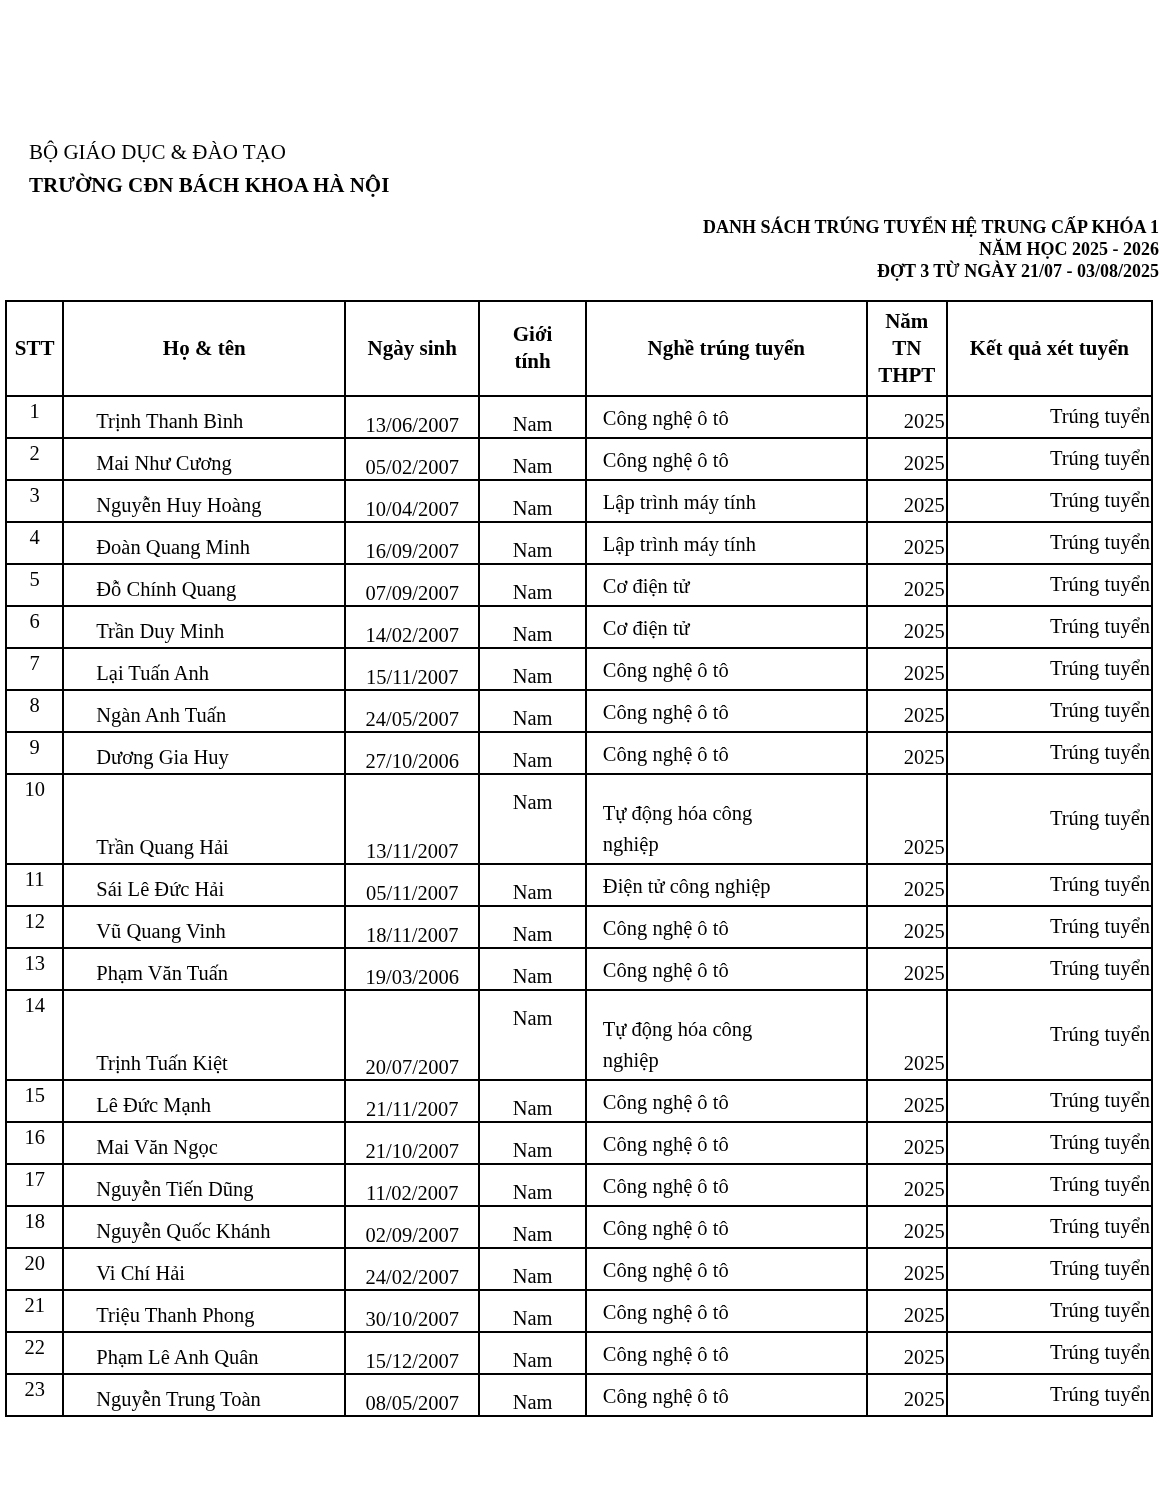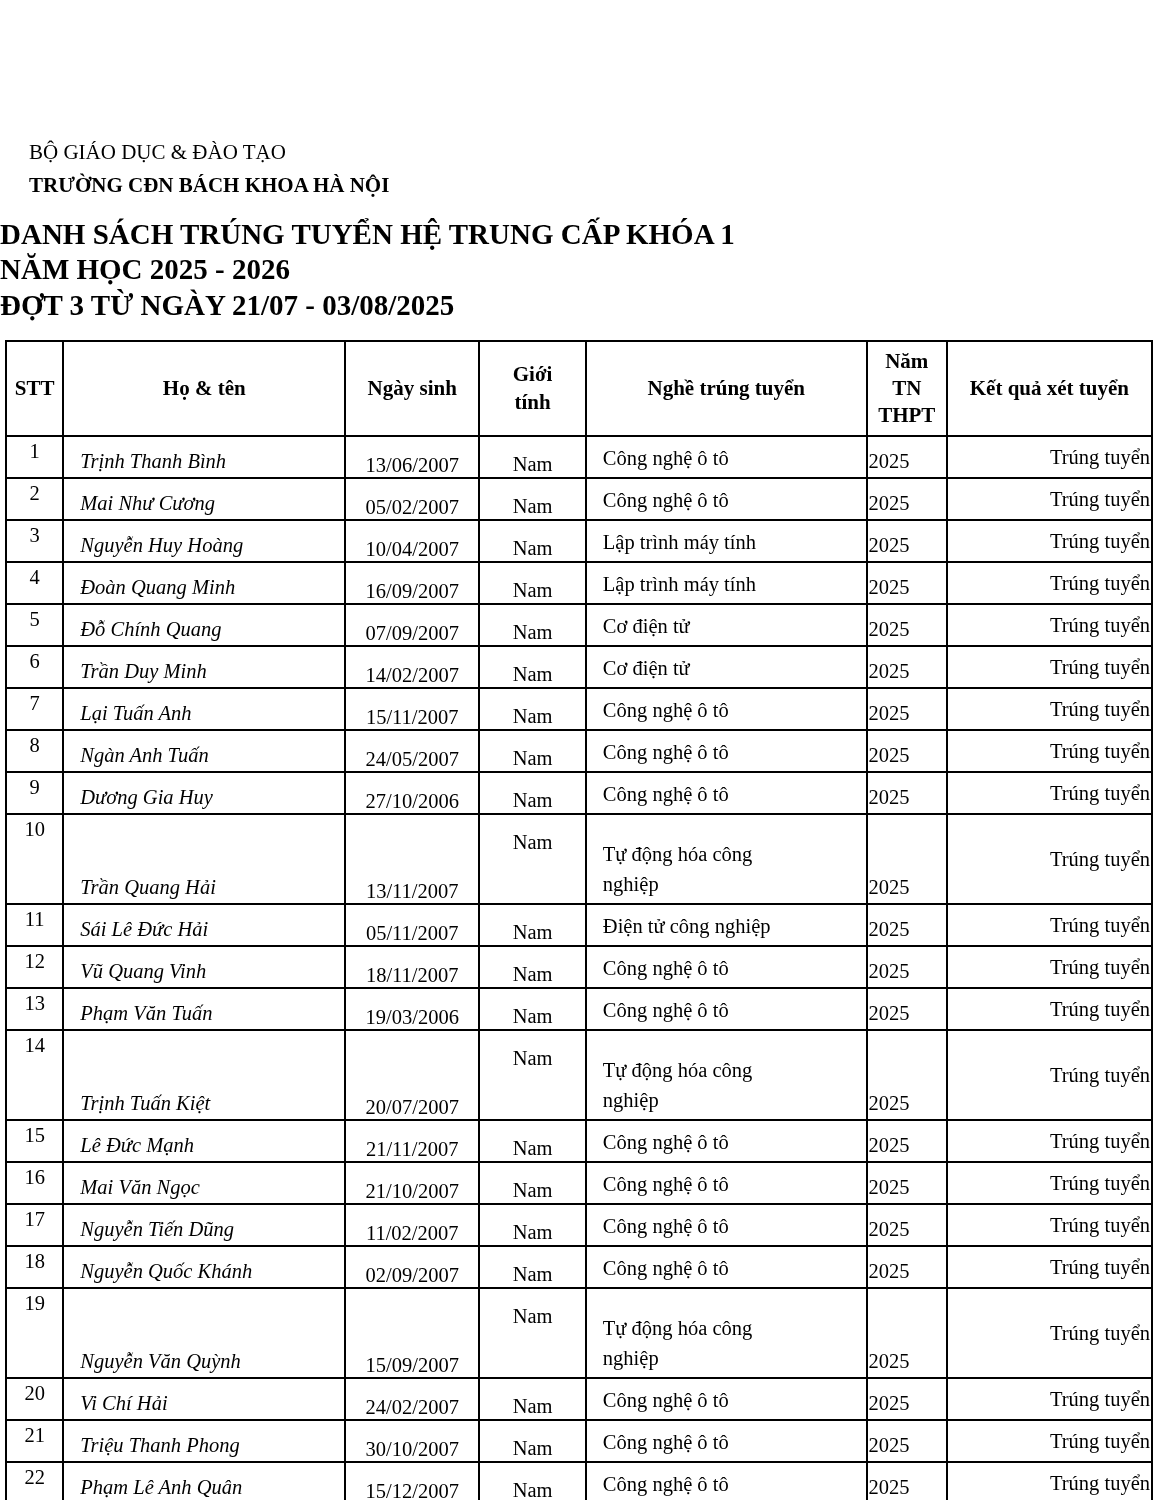--- a/index.html
+++ b/index.html
@@ -27,23 +27,23 @@
     font-size: 21px;
     font-weight: normal;
   }
   .school {
     font-size: 21px;
     font-weight: bold;
   }
   .doc-title {
     margin-top: 16px;
     width: 100%;
-    text-align: left;
+    text-align: right;
     font-weight: bold;
-    font-size: 29px;
+    font-size: 18px;
     line-height: 1.22;
   }
   table.admission {
     border-collapse: collapse;
     table-layout: fixed;
     width: 1148px;
     margin-left: 5px;
     margin-top: 17px;
   }
   table.admission th,
@@ -72,43 +72,42 @@
   col.c-year   { width: 7.0%; }
   col.c-result { width: 17.9%; }
   td.col-stt {
     text-align: center;
     vertical-align: top;
     padding-top: 3px;
   }
   td.col-name {
     text-align: left;
     vertical-align: bottom;
-    padding-left: 16px;
+    padding-left: 32px;
     padding-bottom: 4px;
-    font-style: italic;
   }
   td.col-dob {
     text-align: center;
     vertical-align: bottom;
     padding-bottom: 0;
   }
   td.col-gender {
     text-align: center;
     vertical-align: top;
     padding-top: 16px;
   }
   td.col-major {
     text-align: left;
     vertical-align: bottom;
     padding-left: 16px;
     padding-bottom: 3px;
     line-height: 1.5;
   }
   td.col-grad_year {
-    text-align: left;
+    text-align: right;
     vertical-align: bottom;
     padding-bottom: 4px;
     margin-left: 9px;
   }
   td.col-result {
     text-align: right;
     vertical-align: middle;
   }
 </style>
 </head>
@@ -309,30 +308,20 @@
         </tr>
         <tr>
           <td class="col-stt">18</td>
           <td class="col-name">Nguyễn Quốc Khánh</td>
           <td class="col-dob">02/09/2007</td>
           <td class="col-gender">Nam</td>
           <td class="col-major">Công nghệ ô tô</td>
           <td class="col-grad_year">2025</td>
           <td class="col-result">Trúng tuyển</td>
         </tr>
-        <tr class="tall">
-          <td class="col-stt">19</td>
-          <td class="col-name">Nguyễn Văn Quỳnh</td>
-          <td class="col-dob">15/09/2007</td>
-          <td class="col-gender">Nam</td>
-          <td class="col-major">Tự động hóa công
-nghiệp</td>
-          <td class="col-grad_year">2025</td>
-          <td class="col-result">Trúng tuyển</td>
-        </tr>
         <tr>
           <td class="col-stt">20</td>
           <td class="col-name">Vi Chí Hải</td>
           <td class="col-dob">24/02/2007</td>
           <td class="col-gender">Nam</td>
           <td class="col-major">Công nghệ ô tô</td>
           <td class="col-grad_year">2025</td>
           <td class="col-result">Trúng tuyển</td>
         </tr>
         <tr>

